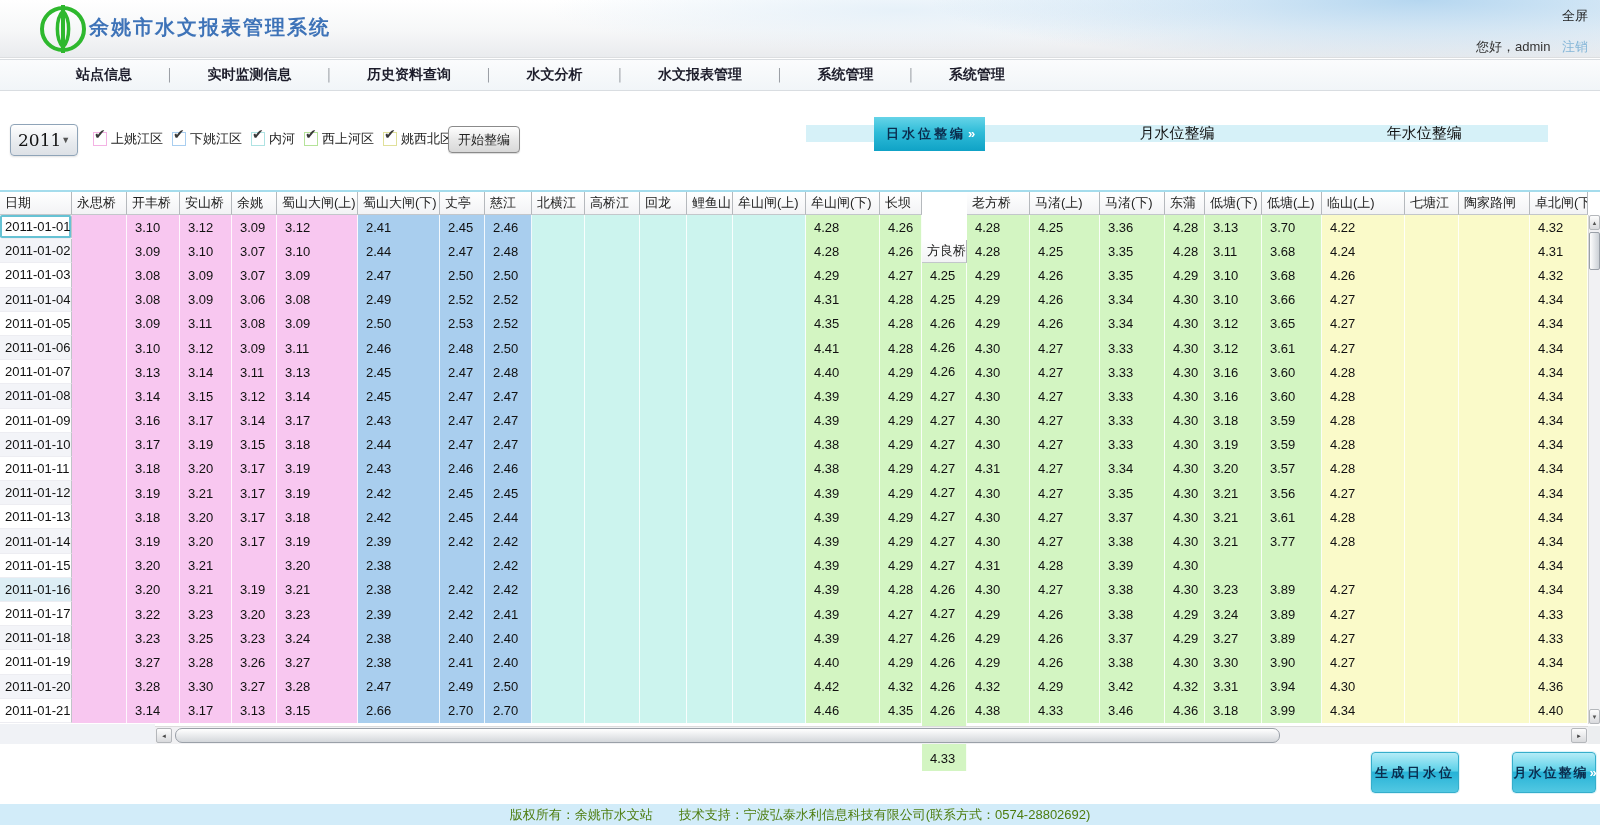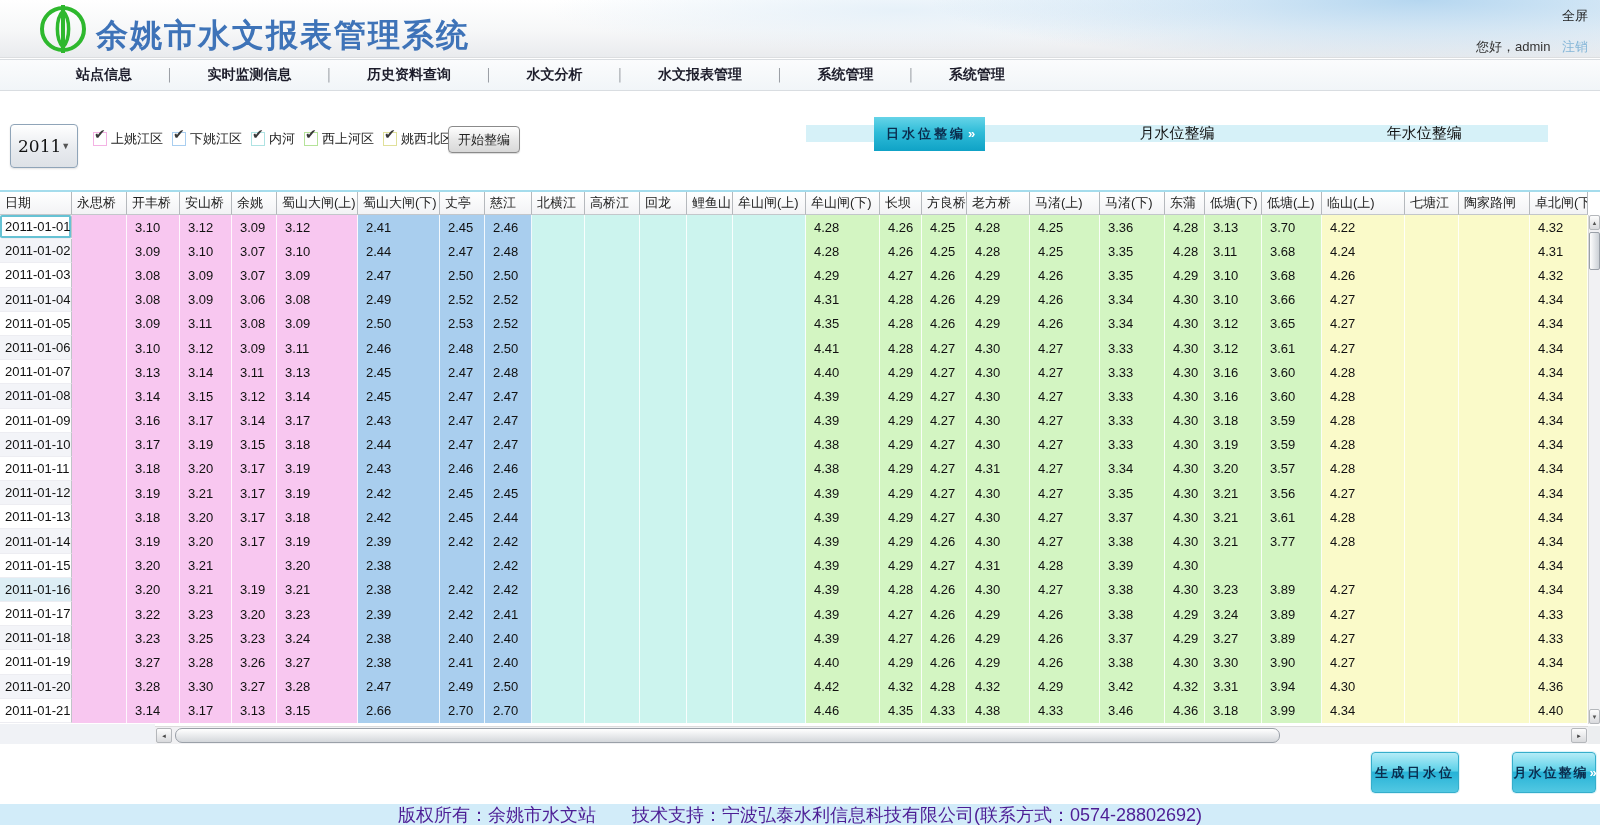--- a/index.html
+++ b/index.html
@@ -7,35 +7,35 @@
   .page { position:relative; width:1600px; height:825px; background:#fff; overflow:hidden; }
 
   
   .top-header { position:absolute; left:0; top:0; width:1600px; height:58px;
     background:
       radial-gradient(ellipse 700px 90px at 1420px 0px, rgba(173,210,238,.9), rgba(173,210,238,0) 70%),
       radial-gradient(ellipse 500px 60px at 900px 10px, rgba(225,238,248,.8), rgba(225,238,248,0) 70%),
       linear-gradient(180deg,#ffffff 0%,#f6f7f8 55%,#e9ebee 100%);
     border-bottom:1px solid #dcdee0; }
   .logo { position:absolute; left:30px; top:3px; }
-  .app-title { position:absolute; left:96px; top:14px; font-size:32px; font-weight:bold;
+  .app-title { position:absolute; left:89px; top:14px; font-size:20px; font-weight:bold;
     color:#3e73b8; letter-spacing:2px; }
   .fullscreen { position:absolute; right:12px; top:7px; font-size:13px; color:#222; cursor:pointer; }
   .greeting-row { position:absolute; right:12px; top:38px; font-size:13px; color:#333; }
   .logout { color:#85b6d8; margin-left:8px; cursor:pointer; }
 
   
   .nav-bar { position:absolute; left:0; top:59px; width:1600px; height:32px;
     background:linear-gradient(180deg,#fbfcfd,#f1f5f8); border:1px solid #d9dde1;
     border-left:none; border-right:none; display:flex; align-items:center; padding-left:42px; }
   .nav-item { font-size:14px; font-weight:bold; color:#1d1d2b; padding:0 34px; cursor:pointer; white-space:nowrap; }
   .nav-sep { color:#8a8f96; font-size:12px; }
 
   
-  .year-select { position:absolute; left:10px; top:124px; width:68px; height:44px;
+  .year-select { position:absolute; left:10px; top:124px; width:68px; height:32px;
     border:1px solid #8fa4b8; border-radius:4px;
     background:linear-gradient(180deg,#ffffff,#e7eaee 60%,#dde1e6);
     display:flex; align-items:center; padding:0 7px; cursor:pointer;
     box-shadow:0 1px 2px rgba(0,0,0,.12); }
   .year-select .yr { font-family:"DejaVu Serif","Liberation Serif",serif; font-size:17px; color:#111; flex:1; }
   .year-select .chev { font-size:9px; color:#555; }
   .region-filters { position:absolute; left:93px; top:130px; display:flex; align-items:center; }
   .region { display:flex; align-items:center; margin-right:9px; }
   .cbx { position:relative; width:14px; height:14px; background:#fff; border:1px solid #ccc;
     margin-right:4px; cursor:pointer; }
@@ -101,21 +101,21 @@
     background:linear-gradient(180deg,#b4ecf7 0%,#5ed2e9 45%,#28b3d7 50%,#52c8e2 100%);
     box-shadow:0 0 0 1px #ddf4fa; display:flex; align-items:center; justify-content:center;
     font-size:13px; font-weight:bold; letter-spacing:3px; color:#0b2d4e; cursor:pointer; white-space:nowrap; }
   .btn-generate { left:1371px; width:88px; }
   .btn-month { left:1512px; width:84px; letter-spacing:2px; }
   .btn-arrow { color:#fff; font-weight:bold; letter-spacing:-2px; margin-left:1px; }
 
   
   .footer { position:absolute; left:0; bottom:0; width:1600px; height:21px; background:#d2ecf9;
     display:flex; align-items:center; justify-content:center; }
-  .footer span { font-size:18px; color:#4c1d95; }
+  .footer span { font-size:13px; color:#4d7c0f; }
 </style>
 </head>
 <body>
 
 <div class="page">
 
   <div class="top-header">
     <div class="logo">
       <svg width="66" height="52" viewBox="0 0 66 52">
         <circle cx="33" cy="26" r="21" fill="none" stroke="#2eb82e" stroke-width="4"></circle>
@@ -582,21 +582,21 @@
         <div class="td">4.29</div>
         <div class="td">4.29</div>
         <div class="td">4.29</div>
         <div class="td">4.28</div>
         <div class="td">4.27</div>
         <div class="td">4.27</div>
         <div class="td">4.29</div>
         <div class="td">4.32</div>
         <div class="td">4.35</div>
       </div>
-      <div class="col group-green" style="width: 45px;">
+      <div class="col group-green" style="width: 45px; margin-top: 48px;">
         <div class="th">方良桥</div>
         <div class="td">4.25</div>
         <div class="td">4.25</div>
         <div class="td">4.26</div>
         <div class="td">4.26</div>
         <div class="td">4.26</div>
         <div class="td">4.27</div>
         <div class="td">4.27</div>
         <div class="td">4.27</div>
         <div class="td">4.27</div>

